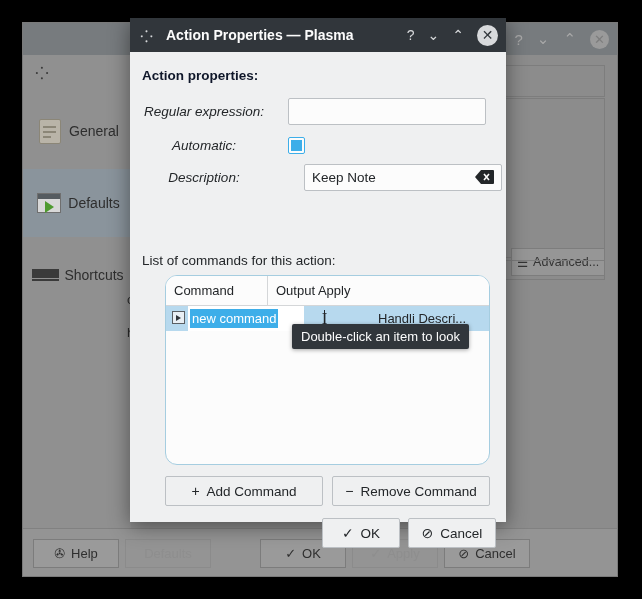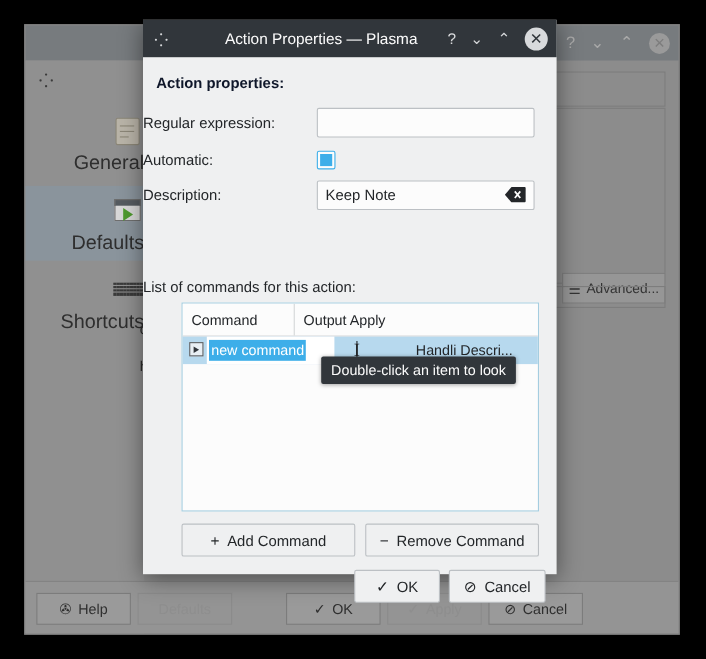--- a/index.html
+++ b/index.html
@@ -37,22 +37,22 @@
   .bg-sidebar {
     position: absolute; left: 0; top: 32px; width: 108px; bottom: 0;
     background: #909090;
   }
   .bg-logo {
     position: absolute; left: 12px; top: 8px; width: 26px; height: 22px;
     color: #3b3b3b; font-size: 17px; line-height: 22px;
   }
   .bg-side-item {
     position: absolute; left: 0; width: 108px; height: 68px;
-    display: flex; flex-direction: column; align-items: flex-end; justify-content: center;
-    gap: 4px; color: #2e2e2e; font-size: 18px;
+    display: flex; flex-direction: row; align-items: center; justify-content: center;
+    gap: 4px; color: #2e2e2e; font-size: 14px;
   }
   .bg-side-item.sel { background: #8a949c; }
   .bg-ico { width: 30px; height: 30px; position: relative; }
 
   
   .ico-clip-body {
     position: absolute; left: 4px; top: 3px; width: 22px; height: 25px;
     background: #b9b4a8; border: 1.5px solid #8b8677; border-radius: 2px;
   }
   .ico-clip-line {
@@ -118,65 +118,65 @@
     width: 376px; height: 504px;
     background: #eff0f1;
     box-shadow: 0 4px 20px rgba(0,0,0,.45);
   }
   .dlg-titlebar {
     height: 34px; background: #31363b; color: #fcfcfc;
     display: flex; align-items: center; position: relative;
   }
   .dlg-logo { position: absolute; left: 10px; top: 7px; font-size: 16px; color: #d6d8da; }
   .dlg-title {
-    position: absolute; left: 0; right: 0; text-align: center;
-    font-size: 14px; color: #fcfcfc; padding-right: 88px; padding-left: 36px;
+    position: absolute; left: 0; right: 0; text-align: left;
+    font-size: 14px; color: #fcfcfc; padding-right: 88px; padding-left: 36px; font-weight: bold;
   }
   .dlg-tb-btns {
     position: absolute; right: 8px; top: 0; height: 34px;
     display: flex; align-items: center; gap: 13px; color: #d8dadc; font-size: 14px;
   }
   .dlg-tb-btns span { cursor: default; line-height: 1; }
   .dlg-close {
     width: 21px; height: 21px; border-radius: 50%; background: #d8dadc; color: #31363b;
     display: flex; align-items: center; justify-content: center; font-size: 14px;
   }
 
   .dlg-body { position: relative; height: 470px; padding: 0; }
 
   .sec-label {
     position: absolute; left: 12px; top: 16px;
     font-size: 13.5px; color: #0f172a; font-weight: 600;
   }
   .frow { position: absolute; left: 0; right: 0; height: 26px; display: flex; align-items: center; }
   .frow .lbl {
-    width: 158px; text-align: left; padding-right: 10px;
-    font-size: 13.5px; color: #232629;
+    width: 158px; text-align: center; padding-right: 10px;
+    font-size: 13.5px; color: #232629; font-style: italic;
   }
   .tinput {
     height: 27px; width: 198px; background: #fcfcfc;
     border: 1px solid #bcc0c4; border-radius: 2px;
     font-family: "Liberation Sans", sans-serif; font-size: 13.5px;
     color: #232629; padding: 0 26px 0 7px; outline: none;
   }
   .clearbtn {
     position: absolute; right: 8px; top: 50%; transform: translateY(-50%);
     width: 19px; height: 14px; display: flex; align-items: center; justify-content: center;
   }
   .checkbox {
     width: 17px; height: 17px; border: 1px solid #3daee9; border-radius: 2px;
     background: #fcfcfc; display: flex; align-items: center; justify-content: center;
   }
   .checkbox i { display: block; width: 11px; height: 11px; background: #3daee9; }
 
-  .list-label { position: absolute; left: 0; top: 201px; font-size: 13.5px; color: #232629; }
+  .list-label { position: absolute; left: 12px; top: 201px; font-size: 13.5px; color: #232629; }
 
   .listview {
     position: absolute; left: 35px; top: 223px; width: 325px; height: 190px;
-    background: #fcfcfc; border: 1px solid #a5cde0; border-radius: 0; overflow: hidden;
+    background: #fcfcfc; border: 1px solid #a5cde0; border-radius: 12px; overflow: hidden;
   }
   .lv-head { display: flex; height: 30px; background: #fcfcfc; border-bottom: 1px solid #d4d6d8; }
   .lv-th {
     font-size: 13px; color: #232629; display: flex; align-items: center;
     padding-left: 8px; border-right: 1px solid #d4d6d8; overflow: hidden; white-space: nowrap;
   }
   .lv-th:last-child { border-right: none; }
   .lv-row { display: flex; height: 25px; background: #b7d9ee; align-items: center; position: relative; }
   .lv-cell {
     font-size: 13px; color: #232629; display: flex; align-items: center;
@@ -362,21 +362,21 @@
 
       <div class="frow" style="top:80px">
         <span class="lbl">Automatic:</span>
         <span class="checkbox">
             <i></i>
           </span>
       </div>
 
       <div class="frow" style="top:112px">
         <span class="lbl">Description:</span>
-        <span style="position:relative; display:inline-block;">
+        <span style="position:relative; display:inline-block;margin-left:16px;">
           <input class="tinput" type="text" value="Keep Note" style="">
           <span class="clearbtn">
             <svg width="19" height="14" viewBox="0 0 19 14" aria-hidden="true">
               <path d="M6 0 H18 A1 1 0 0 1 19 1 V13 A1 1 0 0 1 18 14 H6 L0 7 Z" fill="#232629"></path>
               <path d="M9 4 L14 10 M14 4 L9 10" stroke="#fcfcfc" stroke-width="1.6" fill="none"></path>
             </svg>
           </span>
         </span>
       </div>
 

